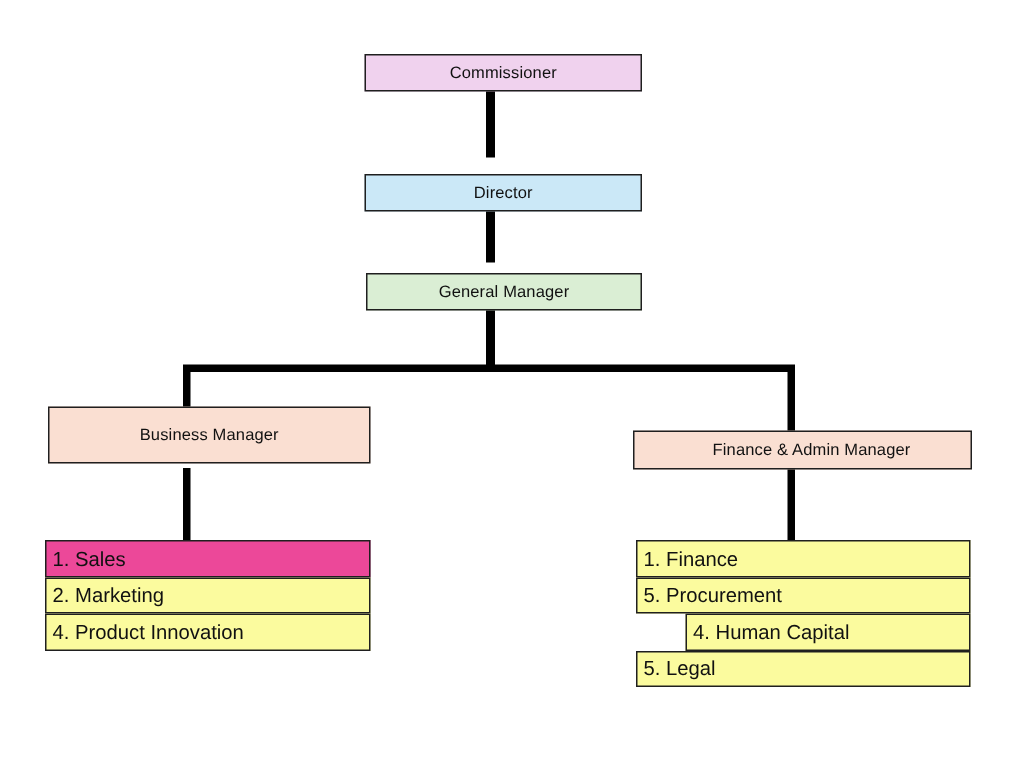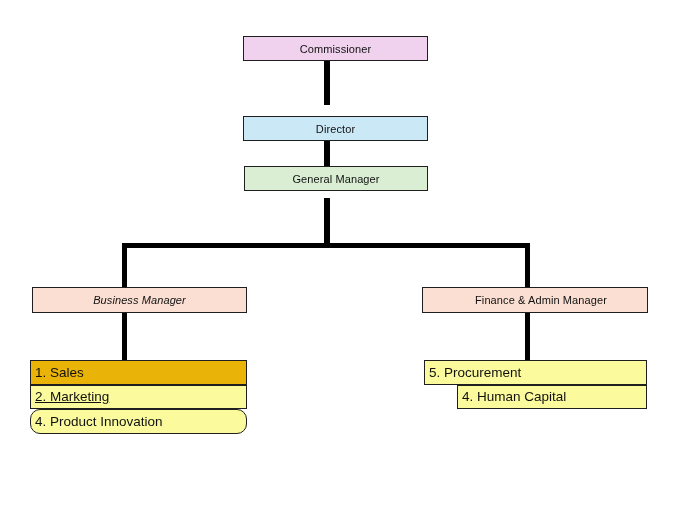--- a/index.html
+++ b/index.html
@@ -18,22 +18,22 @@
     border: 1.6px solid #1f1f1f;
     display: flex;
     align-items: center;
     justify-content: center;
     font-size: 11px;
     letter-spacing: 0.1px;
     white-space: nowrap;
   }
   #n-commissioner { left: 243px; top: 36px;  width: 185px; height: 25px; }
   #n-director     { left: 243px; top: 104px; width: 185px; height: 25px; margin-top: 12px; }
-  #n-gm           { left: 244px; top: 166px; width: 184px; height: 25px; }
-  #n-bm           { left: 32px;  top: 287px; width: 215px; height: 26px; font-style: italic; }
+  #n-gm           { left: 244px; top: 182px; width: 184px; height: 25px; }
+  #n-bm           { left: 32px;  top: 271px; width: 215px; height: 38px; }
   #n-fam          { left: 422px; top: 287px; width: 226px; height: 26px; padding-left: 12px; }
 
   .conn { position: absolute; background: #000000; }
   #c-v1 { left: 324px; top: 59px;  width: 6px; height: 46px; }
   #c-v2 { left: 324px; top: 128px; width: 6px; height: 47px; }
   #c-v3 { left: 324px; top: 198px; width: 6px; height: 46px; }
   #c-h  { left: 122px; top: 243px; width: 408px; height: 5px; }
   #c-dl { left: 122px; top: 247px; width: 5px; height: 41px; }
   #c-dr { left: 525px; top: 247px; width: 5px; height: 41px; }
   #c-bl { left: 122px; top: 312px; width: 5px; height: 49px; }
@@ -71,23 +71,25 @@
 
   <div class="node" id="n-director" style="background: rgb(203, 232, 247);">Director</div>
 
   <div class="node" id="n-gm" style="background: rgb(218, 238, 212);">General Manager</div>
 
   <div class="node" id="n-bm" style="background: rgb(250, 223, 210);">Business Manager</div>
 
   <div class="node" id="n-fam" style="background: rgb(250, 223, 210);">Finance &amp; Admin Manager</div>
 
   <div class="list" id="list-business">
-    <div class="row" style="background: #eab308;">1. Sales</div>
-    <div class="row" style="background: rgb(251, 251, 158); text-decoration: underline;">2. Marketing</div>
-    <div class="row" style="background: rgb(251, 251, 158); border-radius: 10px;">4. Product Innovation</div>
+    <div class="row" style="background: #ec4899;">1. Sales</div>
+    <div class="row" style="background: rgb(251, 251, 158);">2. Marketing</div>
+    <div class="row" style="background: rgb(251, 251, 158);">4. Product Innovation</div>
   </div>
 
   <div class="list" id="list-finance">
+    <div class="row" style="background: rgb(251, 251, 158);">1. Finance</div>
     <div class="row" style="background: rgb(251, 251, 158);">5. Procurement</div>
     <div class="row" style="background: rgb(251, 251, 158); margin-left: 33px;">4. Human Capital</div>
+    <div class="row" style="background: rgb(251, 251, 158);">5. Legal</div>
   </div>
 
 </div>
 
 </body></html>

